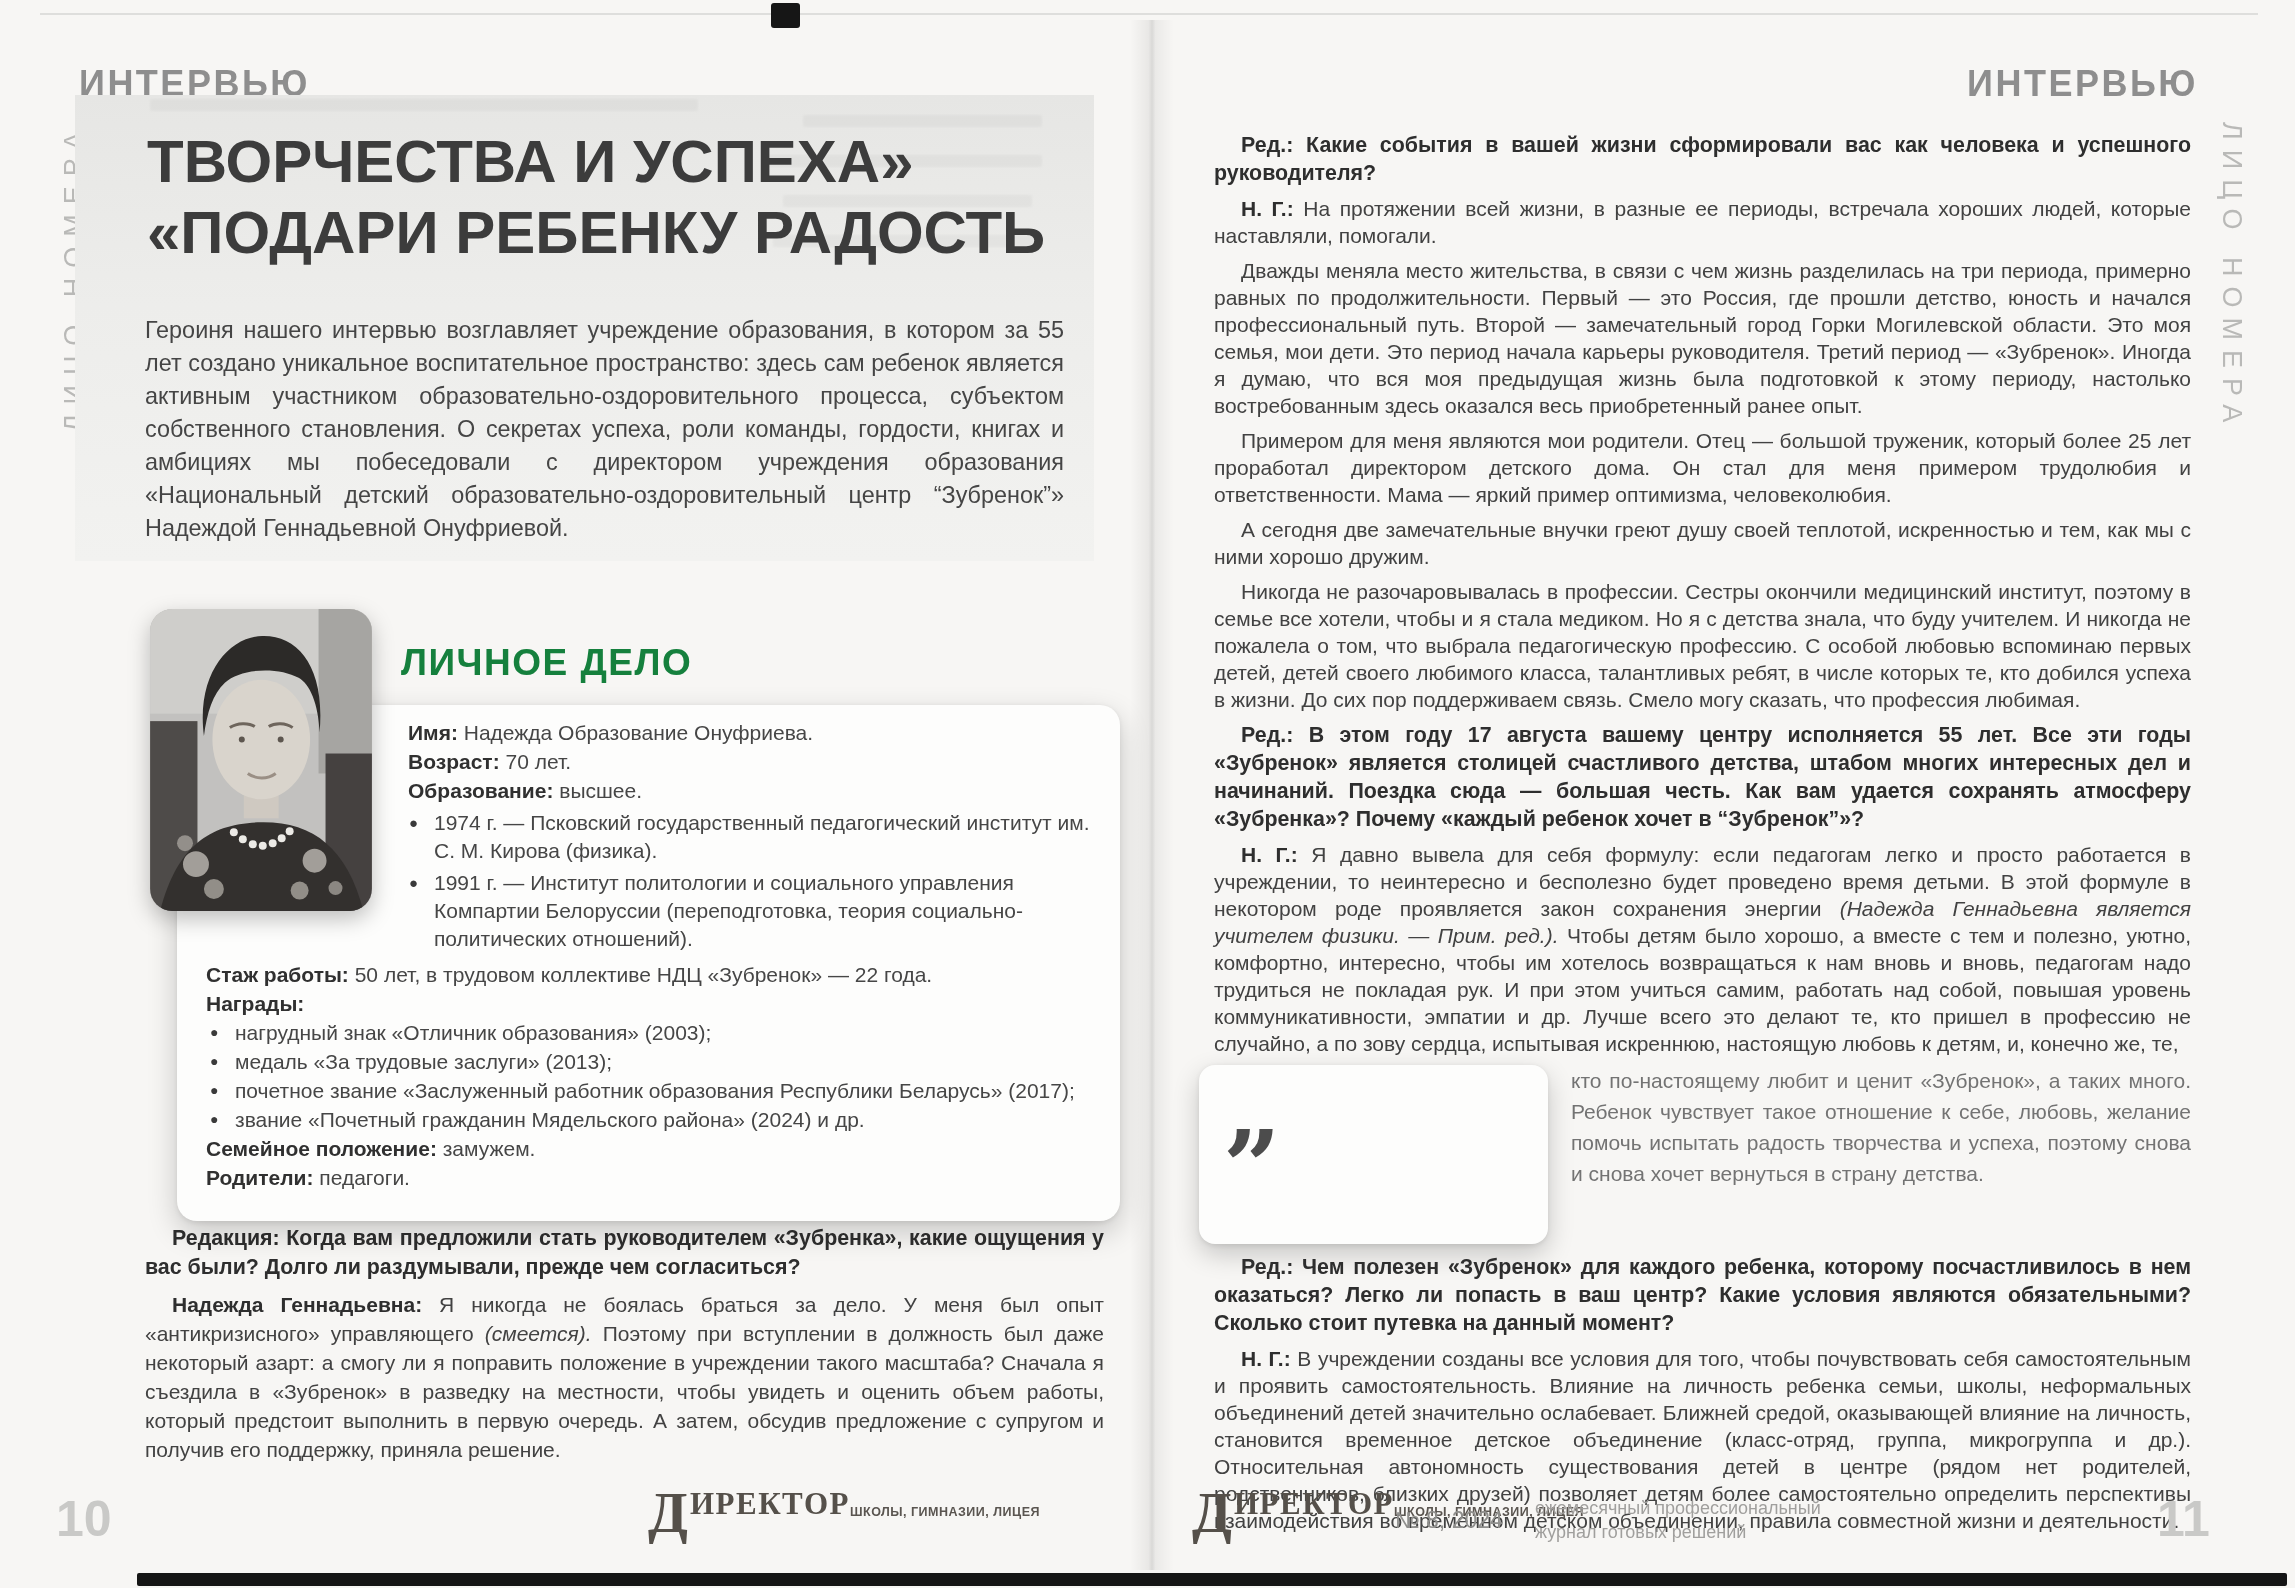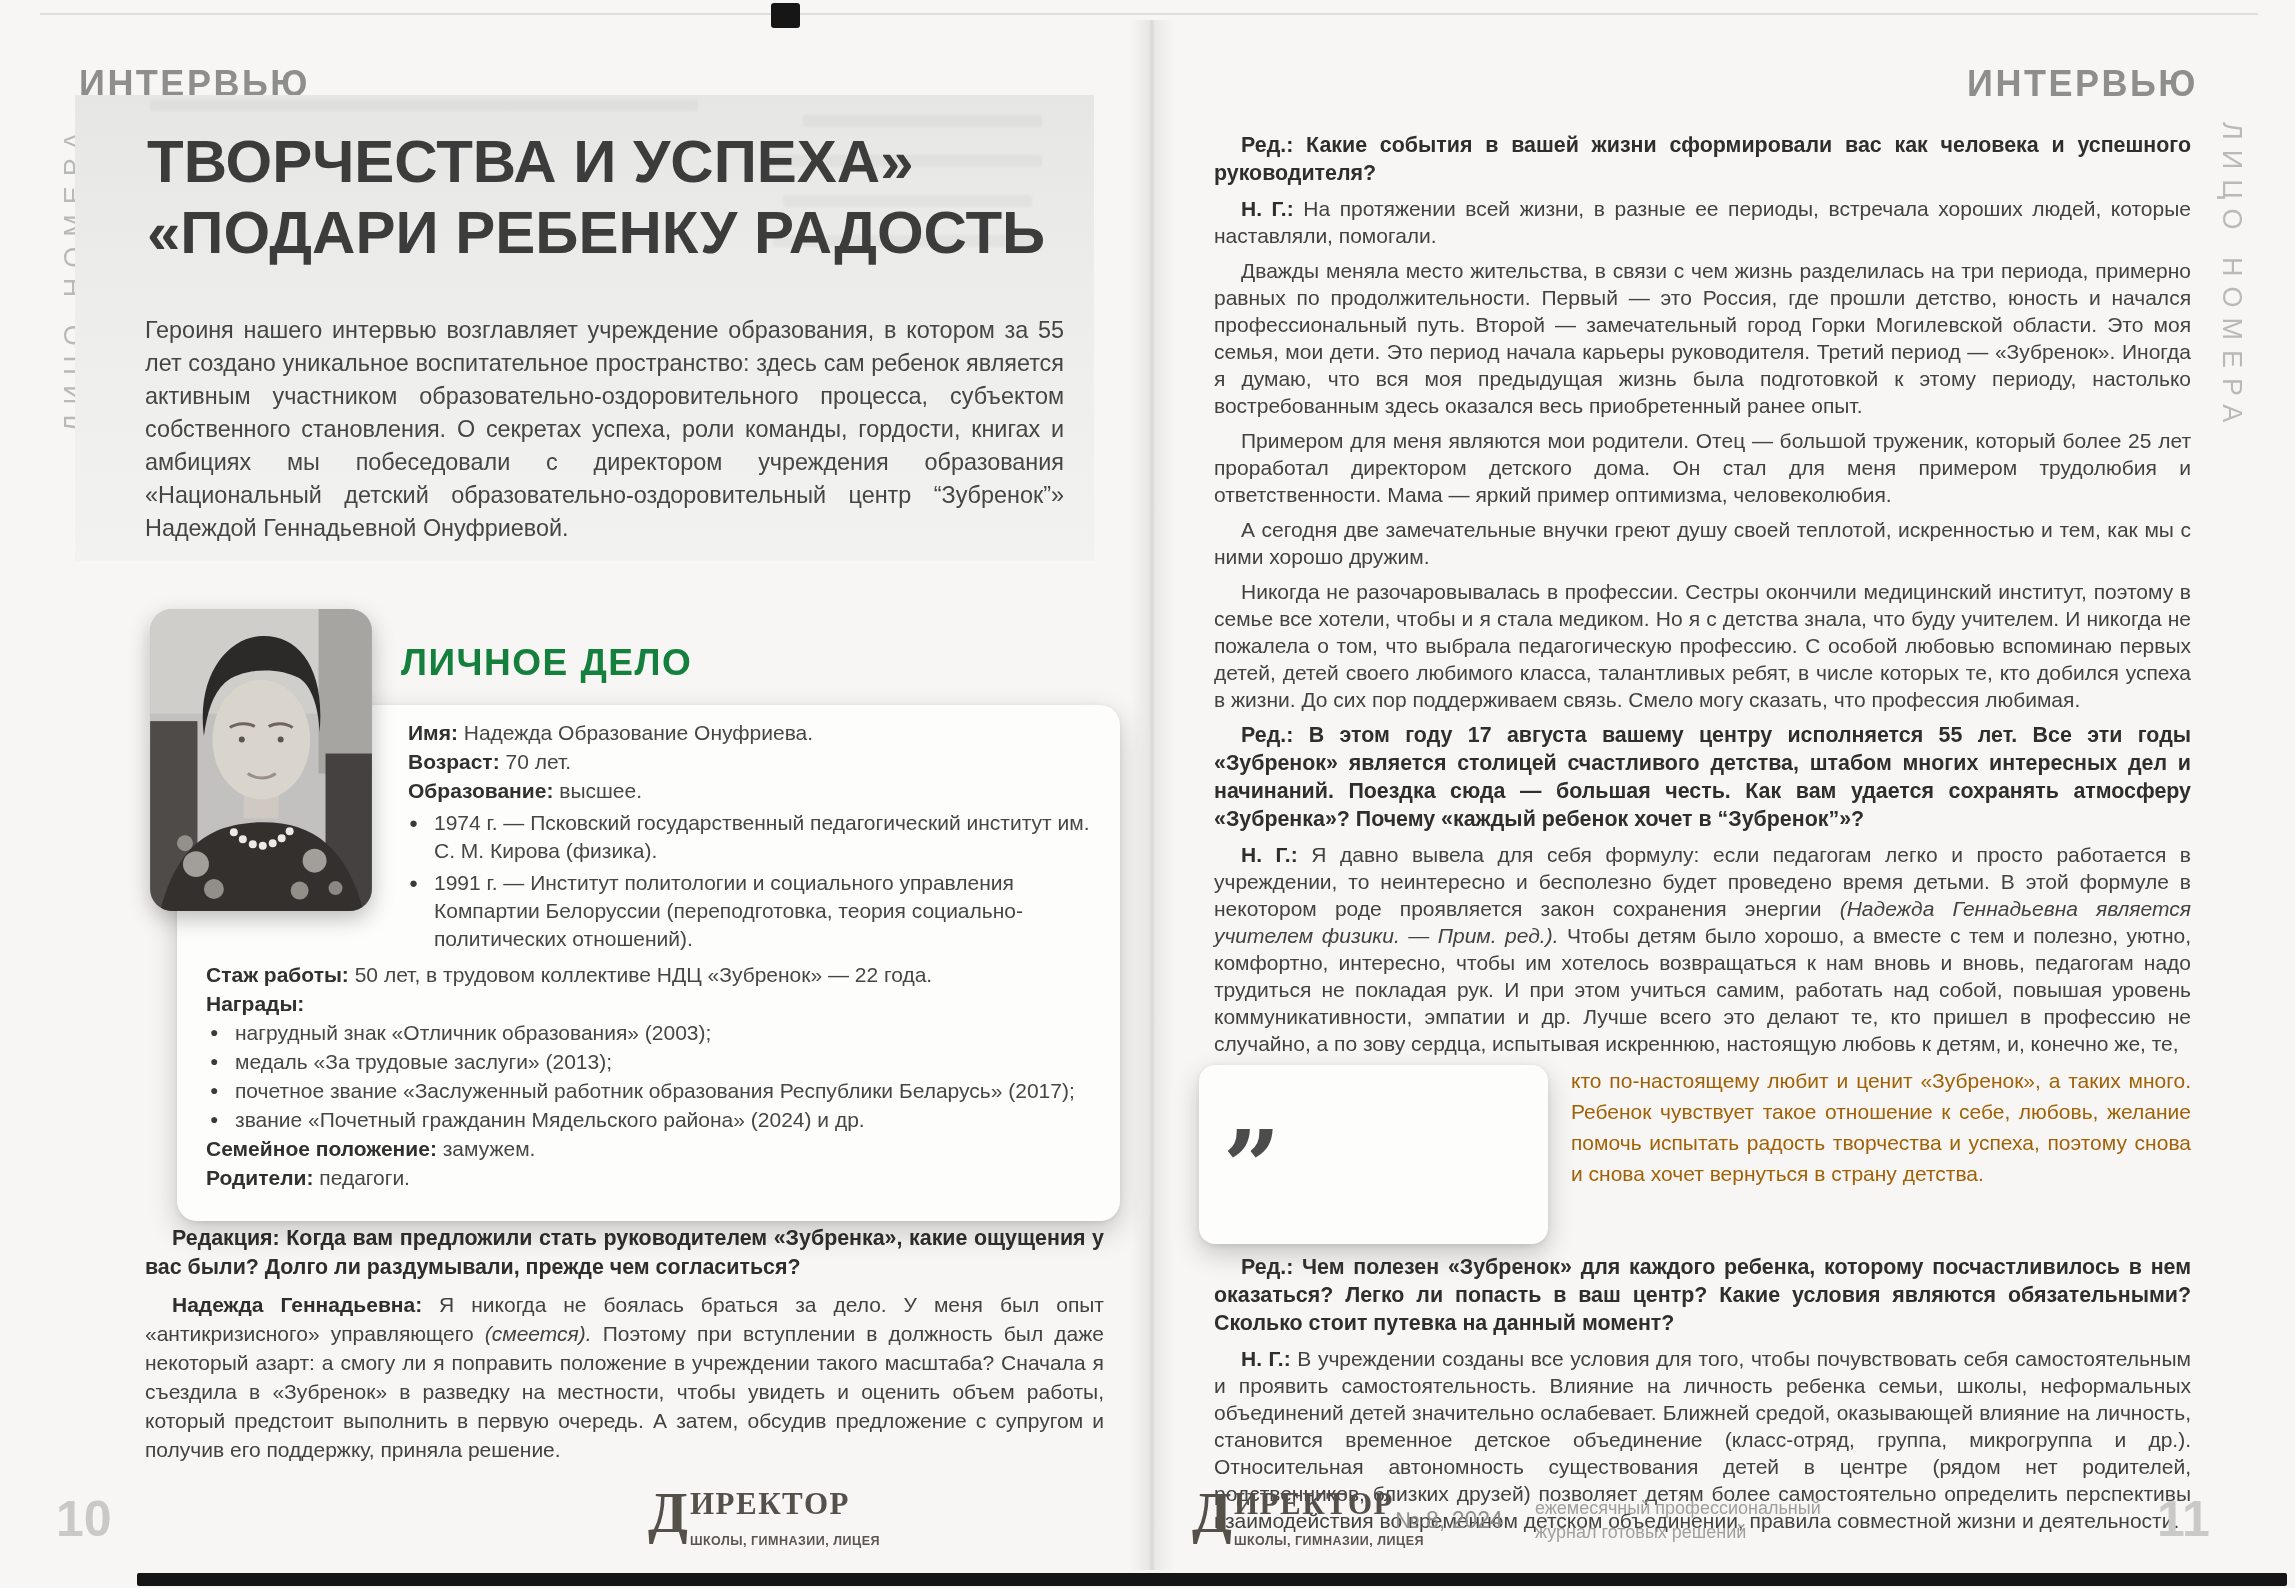--- a/index.html
+++ b/index.html
@@ -79,21 +79,21 @@
 
   
   .page-num{position:absolute;font-size:50px;font-weight:bold;color:#c9c9c7;}
   #pn-left{left:56px;top:1490px;}
   #pn-right{left:2157px;top:1490px;}
   .issue-left{position:absolute;left:491px;top:1587px;font-size:22px;color:#15803d;letter-spacing:0.5px;}
   .logo{position:absolute;display:flex;align-items:flex-start;color:#55504a;}
   #logo-left{left:648px;top:1489px;}
   #logo-right{left:1192px;top:1489px;}
   .logo-d{font-family:"Liberation Serif","DejaVu Serif",serif;font-weight:bold;font-size:58px;line-height:48px;}
-  .logo-col{display:flex;flex-direction:column;margin-left:2px;}
+  .logo-col{display:flex;flex-direction:row;margin-left:2px;}
   .logo-name{font-family:"Liberation Serif","DejaVu Serif",serif;font-weight:bold;font-size:31px;line-height:29px;letter-spacing:1.5px;}
   .logo-sub{font-size:12.5px;font-weight:bold;letter-spacing:0.5px;margin-top:16px;color:#5a5550;}
   .issue-right{position:absolute;left:1395px;top:1507px;font-size:23px;color:#8f8f8d;}
   .tagline{position:absolute;left:1535px;top:1496px;font-size:18px;line-height:24px;color:#a09f9d;}
 
   
   .column-right{position:absolute;left:1214px;top:131px;width:977px;}
   .column-right p{margin:0 0 8px 0;}
   .body-par{font-size:21px;line-height:27px;color:#424242;text-align:justify;text-indent:27px;}
   .q-par-r{font-size:21.4px;line-height:28px;font-weight:bold;color:#2e2e2e;text-align:justify;text-indent:27px;margin:3px 0 9px 0;}
@@ -103,21 +103,21 @@
     flex:0 0 349px;margin-left:-15px;min-height:179px;box-sizing:border-box;
     background:#fdfdfc;border-radius:16px;
     box-shadow:0 10px 27px rgba(0,0,0,0.20), 0 1.5px 5px rgba(0,0,0,0.08);
     display:flex;align-items:center;gap:18px;padding:22px 24px;
   }
   .quote-mark{
     font-family:"DejaVu Serif","Liberation Serif",serif;font-weight:bold;
     font-size:100px;line-height:60px;color:#4c4c4c;flex:0 0 auto;transform:translateY(11px);
   }
   .quote-text{font-size:20.4px;line-height:29px;color:#5d5d5d;}
-  .wrap-text{margin-left:23px;font-size:21px;line-height:31px;color:#a16207;text-align:justify;}
+  .wrap-text{margin-left:23px;font-size:21px;line-height:31px;color:#737373;text-align:justify;}
 </style>
 </head>
 <body>
 
 <div class="top-hairline"></div>
 <div class="scan-tab"></div>
 <div class="spine"></div>
 <div class="bottom-bar"></div>
 
 <div class="page" id="page-left">

